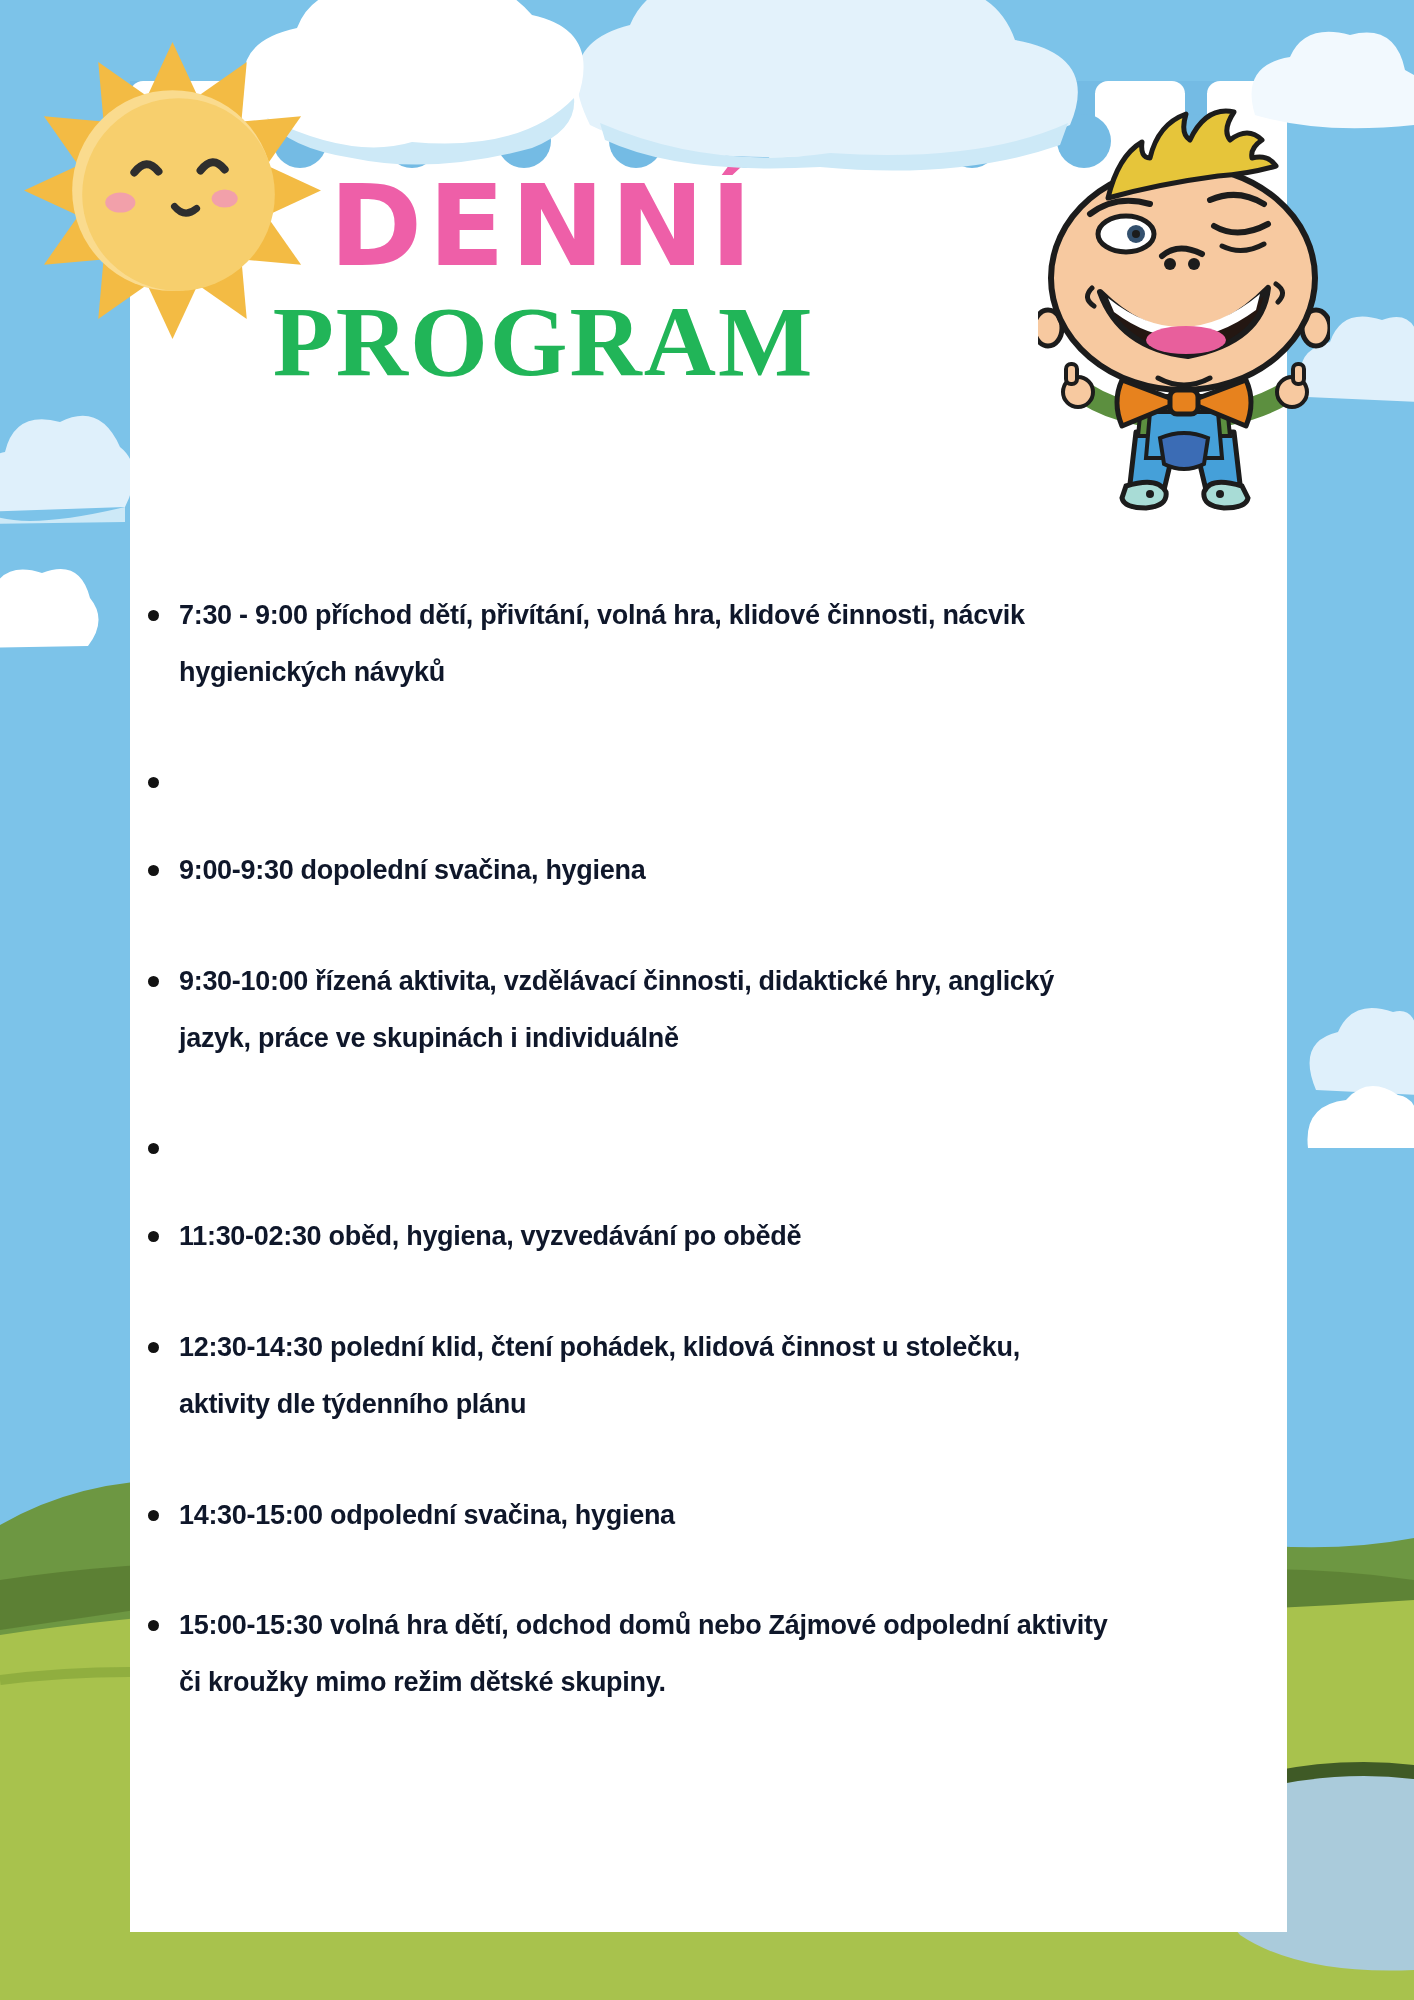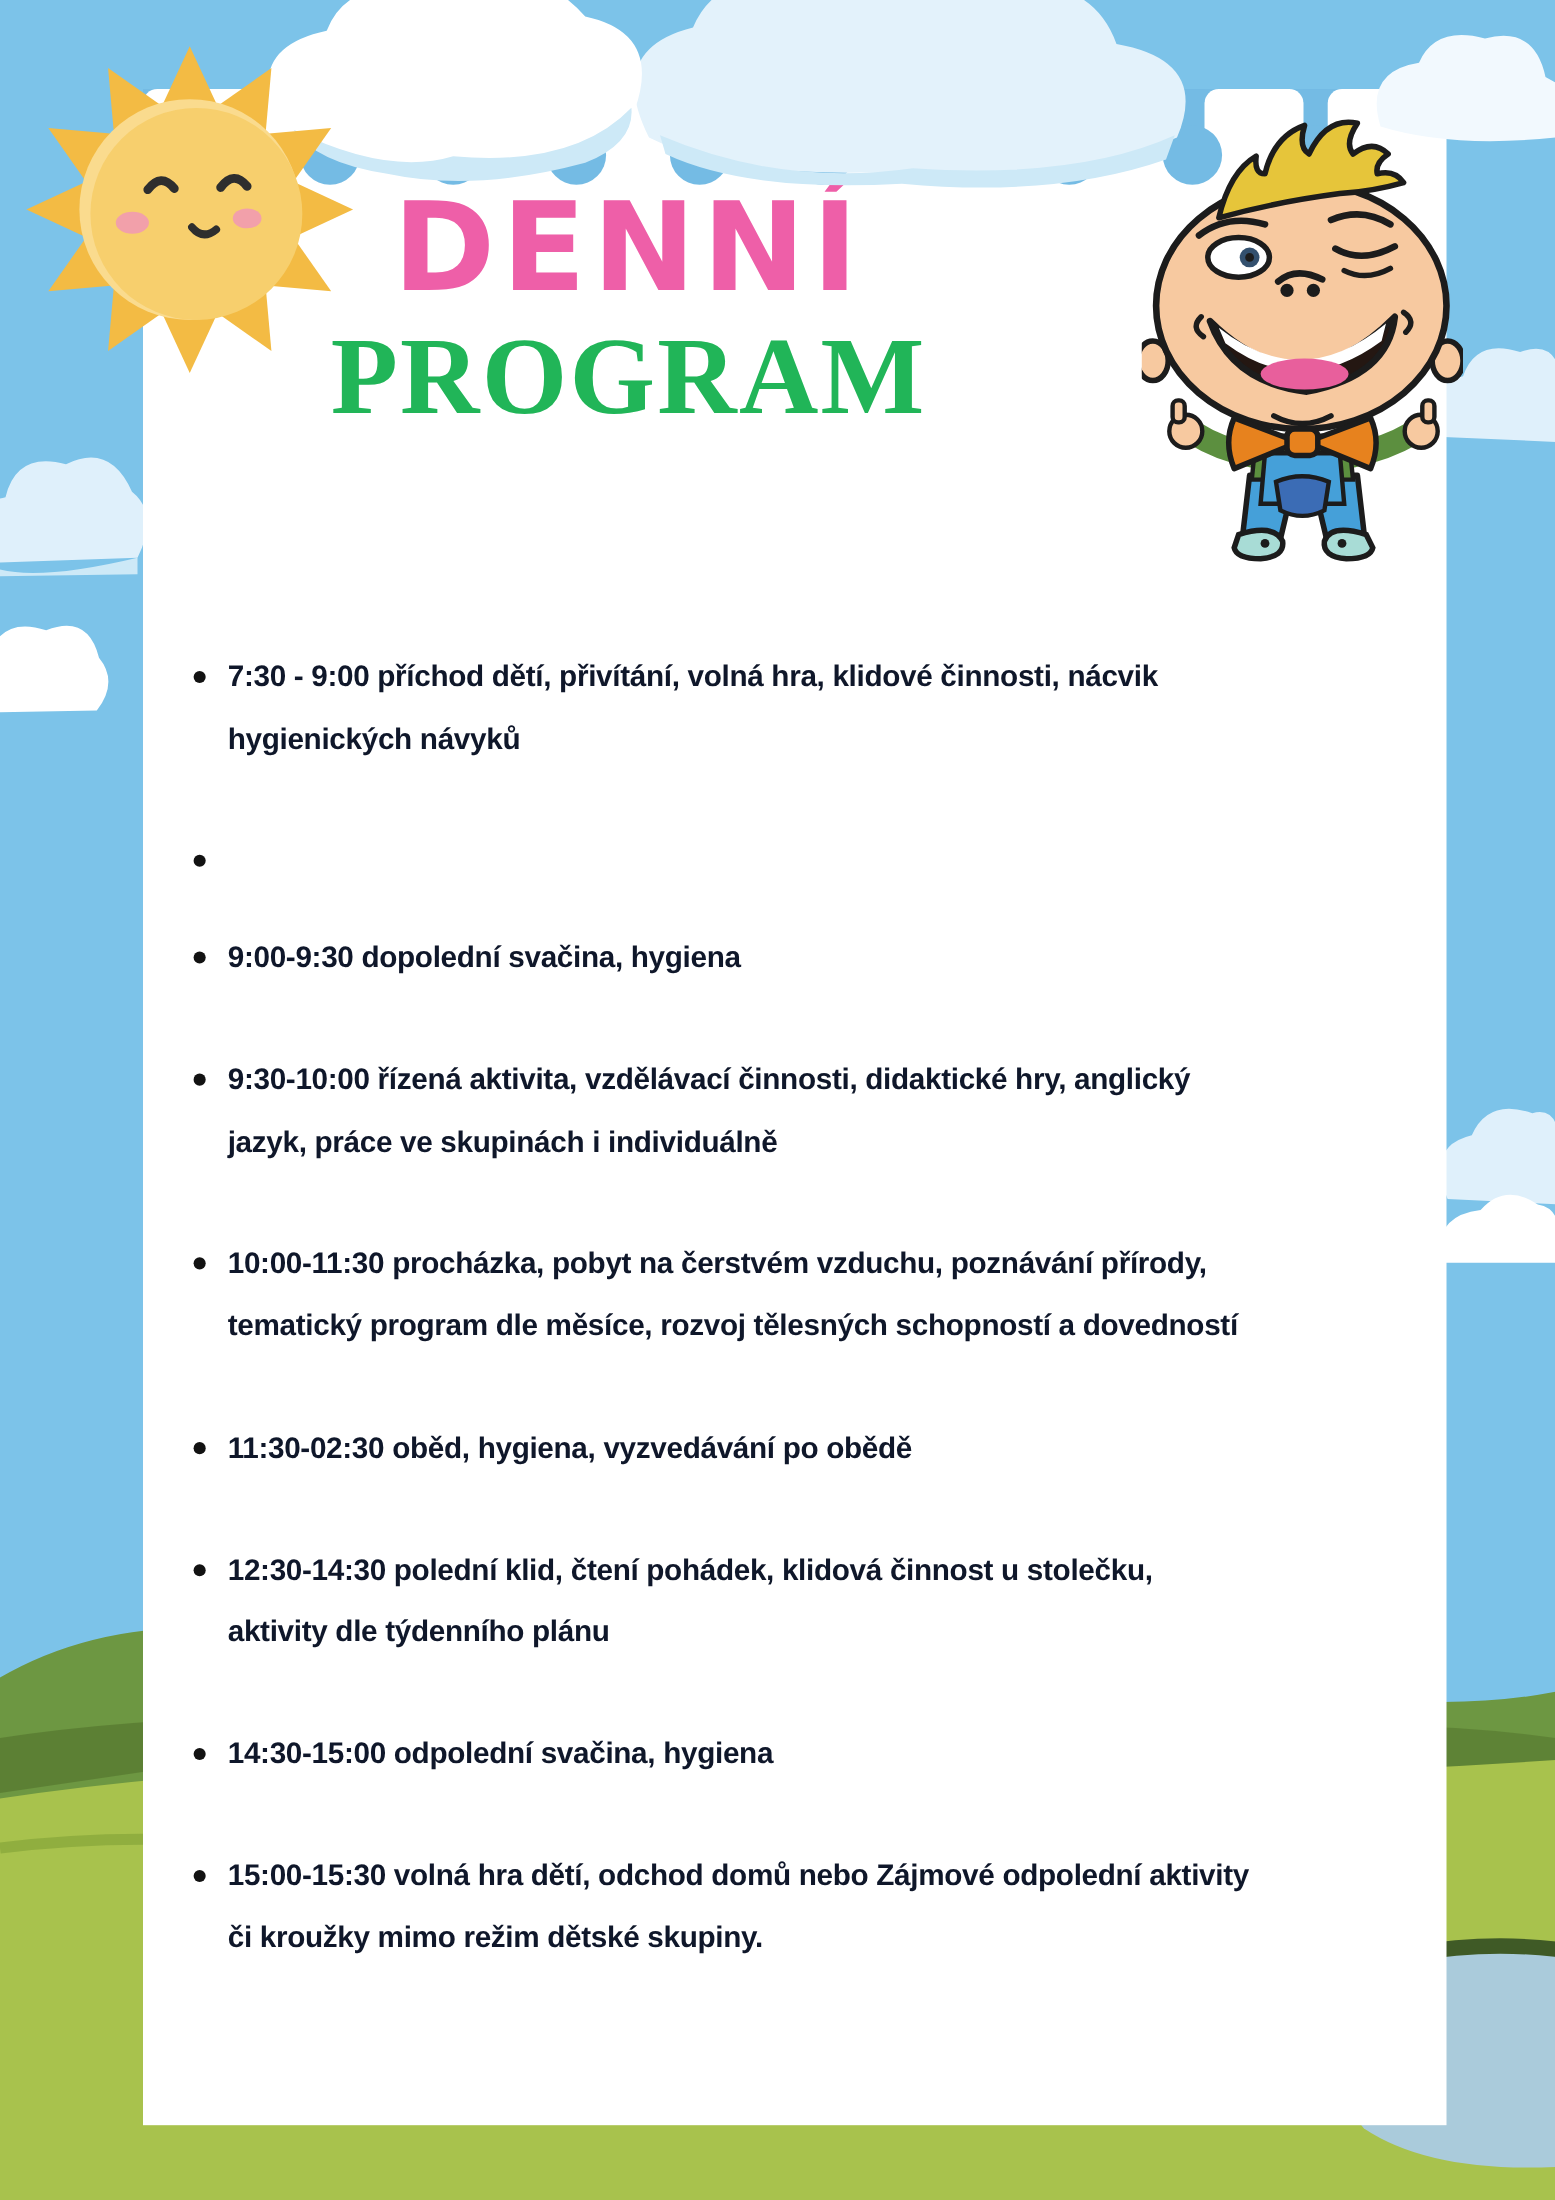--- a/index.html
+++ b/index.html
@@ -6,21 +6,21 @@
   body{width:1414px;height:2000px;overflow:hidden;font-family:"Liberation Sans",sans-serif;}
   .stage{position:relative;width:1414px;height:2000px;background:#7cc3e9;overflow:hidden;}
 
   
   .landscape{position:absolute;left:0;bottom:0;width:1414px;height:570px;}
 
   
   .cloud{position:absolute;}
 
   
-  .paper{position:absolute;left:130px;top:82px;width:1157px;height:1850px;background:#ffffff;padding-left:28px;}
+  .paper{position:absolute;left:130px;top:82px;width:1157px;height:1850px;background:#ffffff;}
   .paper-edge{position:absolute;left:0;top:-1px;width:1157px;height:100px;}
 
   
   .title-wrap{position:relative;text-align:center;margin-right:330px;}
   .title1{margin:88px 0 0 0;font-family:"DejaVu Sans",sans-serif;font-weight:800;
           font-size:112px;line-height:1;letter-spacing:6px;color:#ee5fa8;}
   .title2{margin:10px 0 0 0;font-family:Liberation Serif, serif;font-weight:800;
           font-size:100px;line-height:1;letter-spacing:2px;color:#21b558;}
 
   
@@ -124,22 +124,20 @@
       </li>
 
       <li>
         <span class="dot"></span>
         <span class="txt">9:30-10:00 řízená aktivita, vzdělávací činnosti, didaktické hry, anglický
 jazyk, práce ve skupinách i individuálně</span>
       </li>
 
       <li>
         <span class="dot"></span>
-        <span class="txt">10:00-11:30 procházka, pobyt na čerstvém vzduchu, poznávání přírody,
-tematický program dle měsíce, rozvoj tělesných schopností a dovedností</span>
       </li>
 
       <li>
         <span class="dot"></span>
         <span class="txt">11:30-02:30 oběd, hygiena, vyzvedávání po obědě</span>
       </li>
 
       <li>
         <span class="dot"></span>
         <span class="txt">12:30-14:30 polední klid, čtení pohádek, klidová činnost u stolečku,

